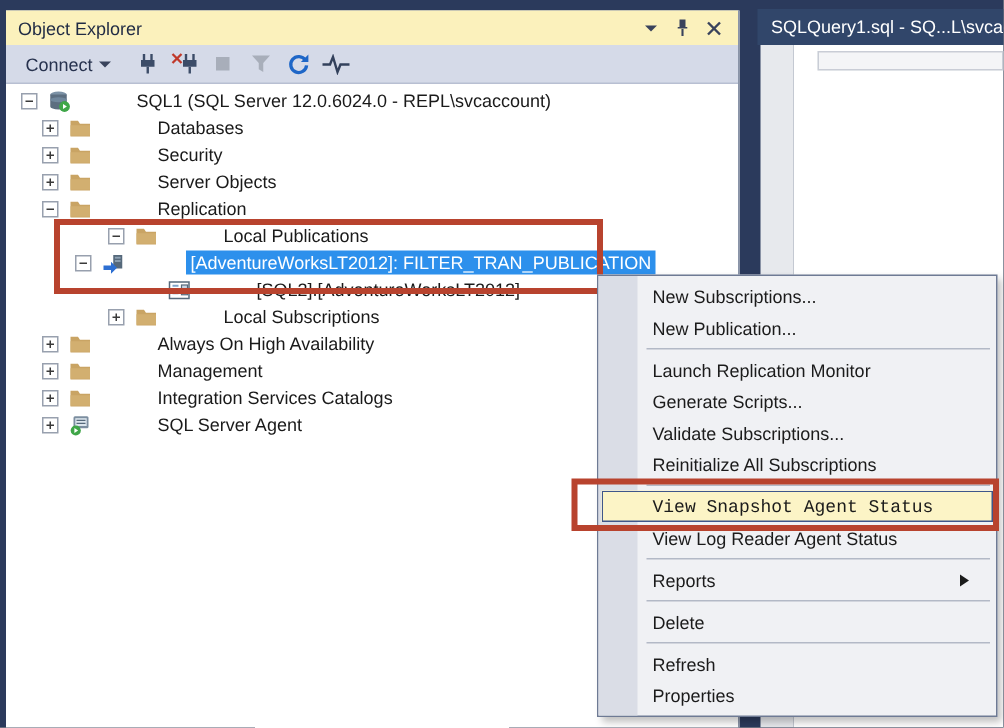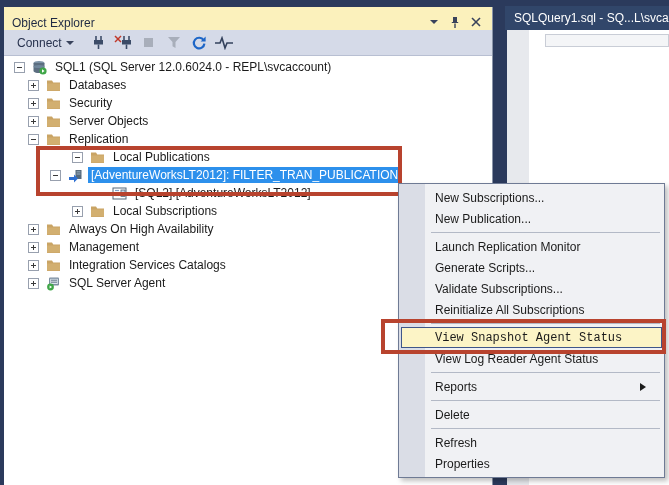--- a/index.html
+++ b/index.html
@@ -5,21 +5,21 @@
   * { box-sizing: border-box; margin: 0; padding: 0; }
   body { font-family: "Liberation Sans", sans-serif; background:#444; }
   .stage { position:relative; width:669px; height:485px; overflow:hidden;
            background:#2B3A5C; font-family:"Liberation Sans", sans-serif; }
 
   
   .oe { position:absolute; left:4px; top:7px; width:489px; height:478px;
         display:flex; flex-direction:column; background:#fff;
         border-right:1px solid #8A94A8; }
   .oe-title { height:23px; flex:0 0 23px; background:#FBF1BC; display:flex;
-              align-items:flex-end; padding:0 8px; color:#1F2A44; font-size:12px; }
+              align-items:center; padding:0 8px; color:#1F2A44; font-size:12px; }
   .oe-title .spacer { flex:1; }
   .tbtn { width:17px; height:16px; display:flex; align-items:center;
           justify-content:center; margin-left:4px; cursor:default; }
   .caret-down { width:0; height:0; border-left:4px solid transparent;
                 border-right:4px solid transparent; border-top:4px solid #39435C; }
 
   .oe-toolbar { height:26px; flex:0 0 26px; background:#D5DAE8; display:flex;
                 align-items:center; padding:0 9px; border-bottom:1px solid #B8BFD2; }
   .connect { display:flex; align-items:center; gap:4px; font-size:12px;
              color:#27324E; padding:2px 4px; margin-right:10px; }
@@ -33,21 +33,21 @@
   .lvl3{padding-left:46px}.lvl4{padding-left:90px}
   .exp { flex:0 0 11px; width:11px; height:11px; margin-right:6px; position:relative;
          background:#fff; border:1px solid #98A0AE; }
   .exp::before { content:""; position:absolute; left:2px; right:2px; top:4px;
                  height:1px; background:#3A3A3A; }
   .exp[data-exp="plus"]::after { content:""; position:absolute; top:2px; bottom:2px;
                  left:4px; width:1px; background:#3A3A3A; }
   .exp[data-exp="none"] { visibility:hidden; }
   .ticon { flex:0 0 16px; width:16px; height:16px; margin-right:5px; display:flex;
            align-items:center; justify-content:center; }
-  .tlabel { padding:1px 3px; }
+  .tlabel { padding:1px 3px;margin-left:36px; }
   .tlabel[data-selected="true"] { background:#2D90EC; color:#fff; }
 
   
   .doc-tab { position:absolute; left:505px; top:6px; right:0; height:24px;
              background:#31466A; color:#FFFFFF; font-size:12px; line-height:24px;
              padding-left:9px; white-space:nowrap; overflow:hidden; }
   .editor-body { position:absolute; left:507px; top:30px; right:0; bottom:0;
                  display:flex; }
   .editor-margin { width:22px; background:#E7E9ED; }
   .editor-content { flex:1; background:#FFFFFF; position:relative; }

